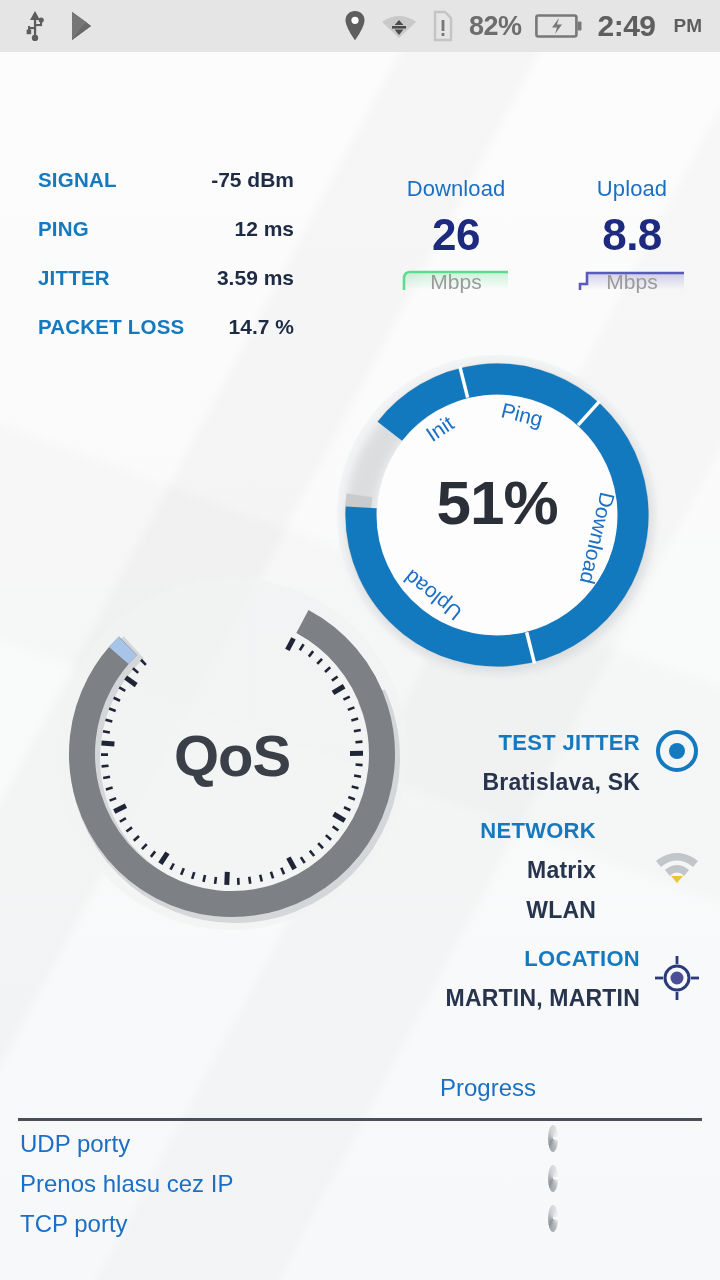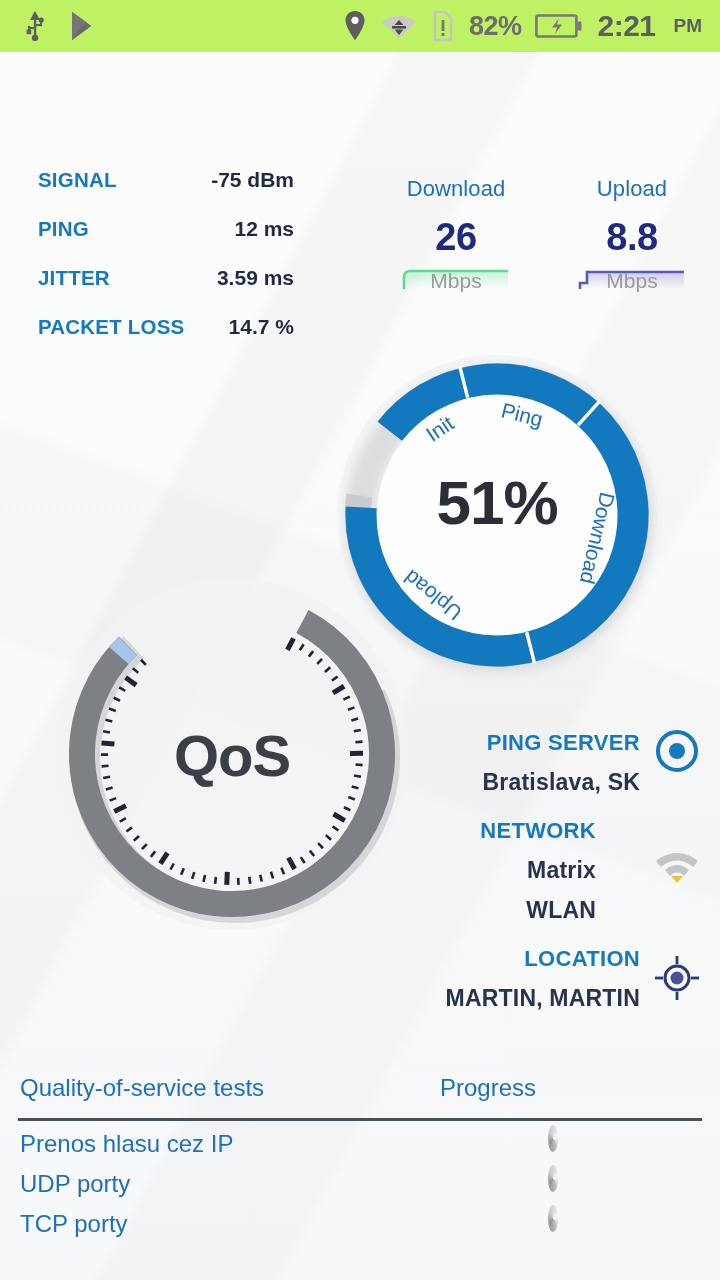--- a/index.html
+++ b/index.html
@@ -16,42 +16,42 @@
       linear-gradient(118deg, rgba(0,0,0,0) 0%, rgba(0,0,0,0) 30%, rgba(0,0,0,.022) 31%, rgba(0,0,0,.022) 40%, rgba(0,0,0,0) 41%, rgba(0,0,0,0) 100%),
       linear-gradient(118deg, rgba(0,0,0,0) 0%, rgba(0,0,0,0) 55%, rgba(0,0,0,.018) 56%, rgba(0,0,0,.018) 68%, rgba(0,0,0,0) 69%, rgba(0,0,0,0) 100%),
       linear-gradient(200deg, rgba(0,0,0,0) 0%, rgba(0,0,0,0) 44%, rgba(0,0,0,.014) 45%, rgba(0,0,0,.014) 58%, rgba(0,0,0,0) 59%, rgba(0,0,0,0) 100%),
       linear-gradient(#fcfcfc,#f7f8f9);
     pointer-events:none;
   }
 
   
   #statusbar{
     position:absolute;left:0;top:0;width:720px;height:52px;
-    background:#bef264;
+    background:#e5e5e5;
     display:flex;align-items:center;
   }
   #statusbar .left{display:flex;align-items:center;gap:22px;padding-left:22px;}
   #statusbar .right{margin-left:auto;display:flex;align-items:center;gap:14px;padding-right:18px;}
   .sb-ico{display:block;}
   .sb-pct{font-size:27px;font-weight:bold;color:#6d6d6d;letter-spacing:-.5px;}
   .sb-time{font-size:30px;font-weight:bold;color:#5e5e5e;letter-spacing:-.5px;}
   .sb-ampm{font-size:19px;font-weight:bold;color:#5e5e5e;margin-left:4px;}
 
   
   #stats{position:absolute;left:38px;top:168px;width:256px;}
   .stat-row{position:relative;height:49px;}
   .stat-label{position:absolute;left:0;top:0;font-size:20.5px;font-weight:bold;color:#1479be;letter-spacing:.2px;}
   .stat-value{position:absolute;right:0;top:0;font-size:21px;font-weight:bold;color:#1f2b44;}
 
   
   .du{position:absolute;text-align:center;width:160px;}
   #du-download{left:376px;top:176px;}
   #du-upload{left:552px;top:176px;}
   .du-title{font-size:22px;color:#1b6fc4;letter-spacing:.1px;}
-  .du-value{font-size:38px;font-weight:bold;color:#1d2a80;margin-top:14px;letter-spacing:-.5px;}
+  .du-value{font-size:44px;font-weight:bold;color:#1d2a80;margin-top:8px;letter-spacing:-.5px;}
   .du-unitwrap{position:relative;height:34px;margin-top:4px;}
   .du-spark{position:absolute;left:26px;top:4px;}
   .du-unit{position:absolute;left:0;right:0;top:6px;font-size:21px;color:#9a9a9a;}
 
   
   #donut{position:absolute;left:322px;top:338px;width:350px;height:350px;}
   #donut .pct{
     position:absolute;left:0;right:0;top:129px;text-align:center;
     font-size:62px;font-weight:bold;color:#2b2f38;letter-spacing:-1px;
   }
@@ -137,21 +137,21 @@
       <path d="M4 2 h10 l6 6 v22 h-16 z" fill="none" stroke="#c4c4c4" stroke-width="2.4"></path>
       <rect x="10.6" y="10" width="2.8" height="11" fill="#777777"></rect>
       <rect x="10.6" y="23" width="2.8" height="3" fill="#777777"></rect>
     </svg>
     <span class="sb-pct">82%</span>
     <svg class="sb-ico" width="48" height="28" viewBox="0 0 48 28">
       <rect x="1.4" y="3.5" width="40" height="21" rx="2" fill="none" stroke="#787878" stroke-width="2.6"></rect>
       <rect x="42.5" y="9.5" width="4" height="9" rx="1" fill="#787878"></rect>
       <polygon points="24,6 17,15.5 22,15.5 20,22 27,12.5 22,12.5" fill="#787878"></polygon>
     </svg>
-    <span class="sb-time">2:21</span>
+    <span class="sb-time">2:49</span>
     <span class="sb-ampm">PM</span>
   </div>
 </div>
 
 <div id="stats">
   <div class="stat-row">
     <span class="stat-label">SIGNAL</span>
     <span class="stat-value">-75 dBm</span>
   </div>
   <div class="stat-row">
@@ -305,21 +305,21 @@
         <line x1="101.8623620630843" y1="98.8018647580073" x2="96.99975346987132" y2="93.76648615563674" stroke="#1f2436" stroke-width="2.6"></line>
       </g>
   </svg>
   <div class="qos-text">QoS</div>
 </div>
 
 <div id="info">
 
   <div class="info-block" style="margin-bottom:18px;">
     <div class="info-texts">
-      <div class="info-label">PING SERVER</div>
+      <div class="info-label">TEST JITTER</div>
       <div class="info-value">Bratislava, SK</div>
     </div>
     <div class="info-ico">
       <svg width="46" height="46" viewBox="0 0 46 46">
         <circle cx="23" cy="23" r="19" fill="none" stroke="#1479be" stroke-width="4"></circle>
         <circle cx="23" cy="23" r="8" fill="#1479be"></circle>
       </svg>
     </div>
   </div>
 
@@ -351,41 +351,40 @@
         <rect x="20.6" y="36" width="2.8" height="8" fill="#2a3a7a"></rect>
         <rect x="0" y="20.6" width="8" height="2.8" fill="#2a3a7a"></rect>
         <rect x="36" y="20.6" width="8" height="2.8" fill="#2a3a7a"></rect>
       </svg>
     </div>
   </div>
 </div>
 
 <div id="tests">
   <div class="head">
-    <span class="th th-tests">Quality-of-service tests</span>
     <span class="th th-progress">Progress</span>
     <div class="rule"></div>
   </div>
 
   <div style="height:14px;"></div>
 
+
+  <div class="trow">
+    <span class="name">UDP porty</span>
+    <span class="prog">
+      <span class="spinner"></span>
+    </span>
+  </div>
 
   <div class="trow">
     <span class="name">Prenos hlasu cez IP</span>
     <span class="prog">
       <span class="spinner"></span>
     </span>
   </div>
 
   <div class="trow">
-    <span class="name">UDP porty</span>
-    <span class="prog">
-      <span class="spinner"></span>
-    </span>
-  </div>
-
-  <div class="trow">
     <span class="name">TCP porty</span>
     <span class="prog">
       <span class="spinner"></span>
     </span>
   </div>
 </div>
 
 </body></html>

